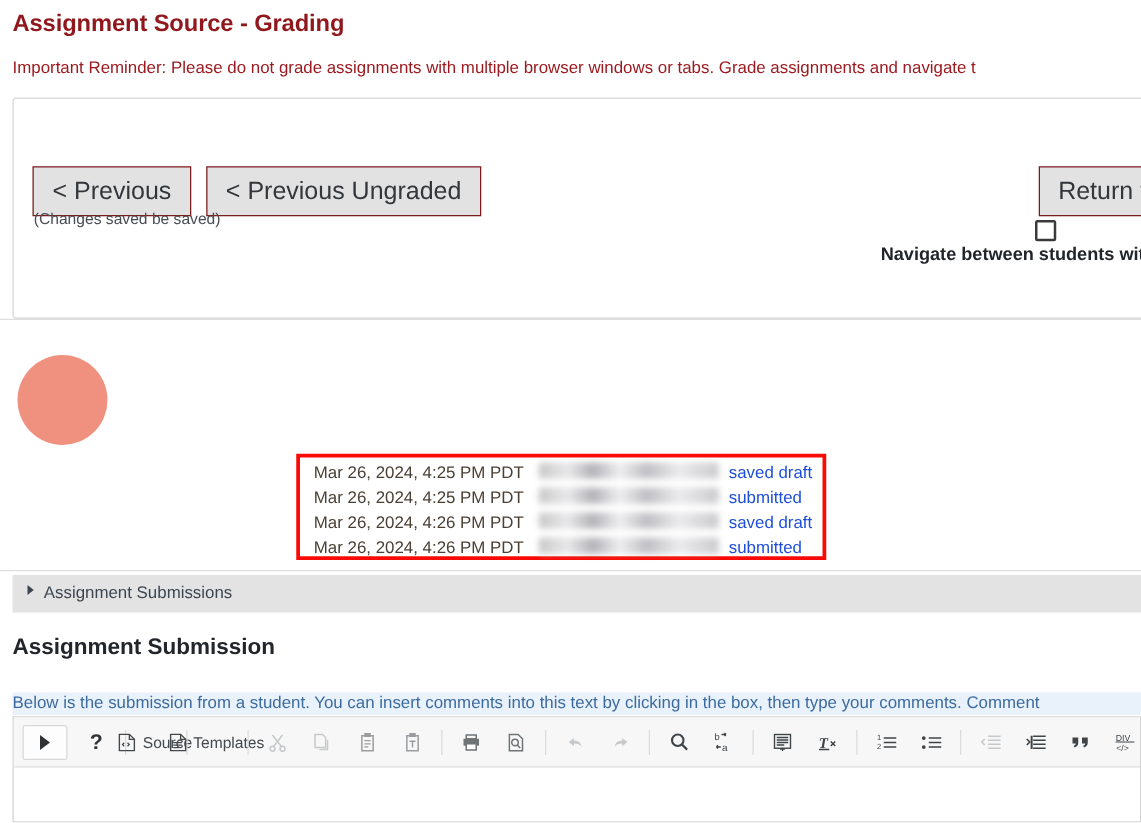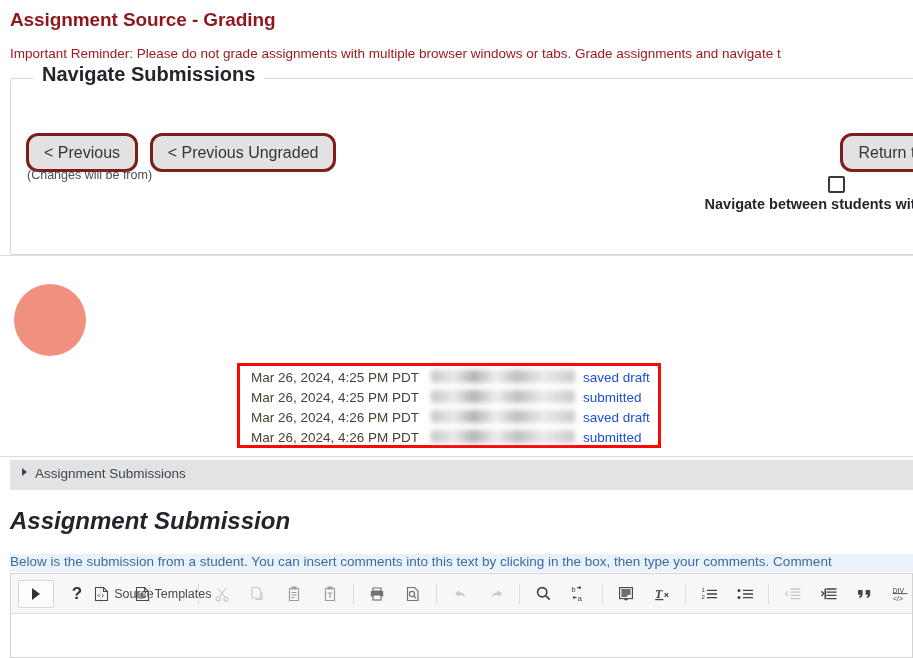--- a/index.html
+++ b/index.html
@@ -62,24 +62,24 @@
     padding: 0 9px;
     font-size: 20px;
     font-weight: bold;
     color: #22262b;
     white-space: nowrap;
   }
 
   .btn {
     display: inline-block;
     background: #e2e2e2;
-    border: 3px solid #7f1d1d;
-    border-radius: 12px;
+    border: 1px solid #7f1d1d;
+    border-radius: 0;
     color: #33363a;
-    font-size: 16px;
+    font-size: 20px;
     font-family: "Liberation Sans", sans-serif;
     padding: 7px 15px;
     cursor: pointer;
     line-height: 1.2;
     white-space: nowrap;
   }
 
   .nav-left {
     position: absolute;
     left: 15px;
@@ -227,25 +227,24 @@
   }
   .acc-label {
     font-size: 13.5px;
     color: #3c4652;
   }
 
   .section-title {
     position: absolute;
     left: 10px;
     top: 507px;
-    font-size: 24px;
+    font-size: 18px;
     font-weight: bold;
     color: #22262b;
     white-space: nowrap;
-    font-style: italic;
   }
   .helptext {
     position: absolute;
     left: 10px;
     top: 542px;
     width: 903px;
     height: 18px;
     background: #e9f2fb;
     font-size: 13.5px;
     color: #3d6b9e;
@@ -318,27 +317,26 @@
 </style>
 </head>
 <body>
 
 <div class="page">
 
   <div class="page-title">Assignment Source - Grading</div>
   <div class="reminder">Important Reminder: Please do not grade assignments with multiple browser windows or tabs. Grade assignments and navigate t</div>
 
   <div class="fieldset">
-    <div class="legend">Navigate Submissions</div>
 
     <div class="nav-left">
       <button class="btn">&lt; Previous</button>
       <button class="btn">&lt; Previous Ungraded</button>
     </div>
-    <div class="changes-note">(Changes will be from)</div>
+    <div class="changes-note">(Changes saved be saved)</div>
 
     <div class="return-wrap">
       <button class="btn">Return to List</button>
     </div>
   </div>
 
   <div class="checkbox"></div>
   <div class="nav-cb-label">Navigate between students with s
 only</div>
 

